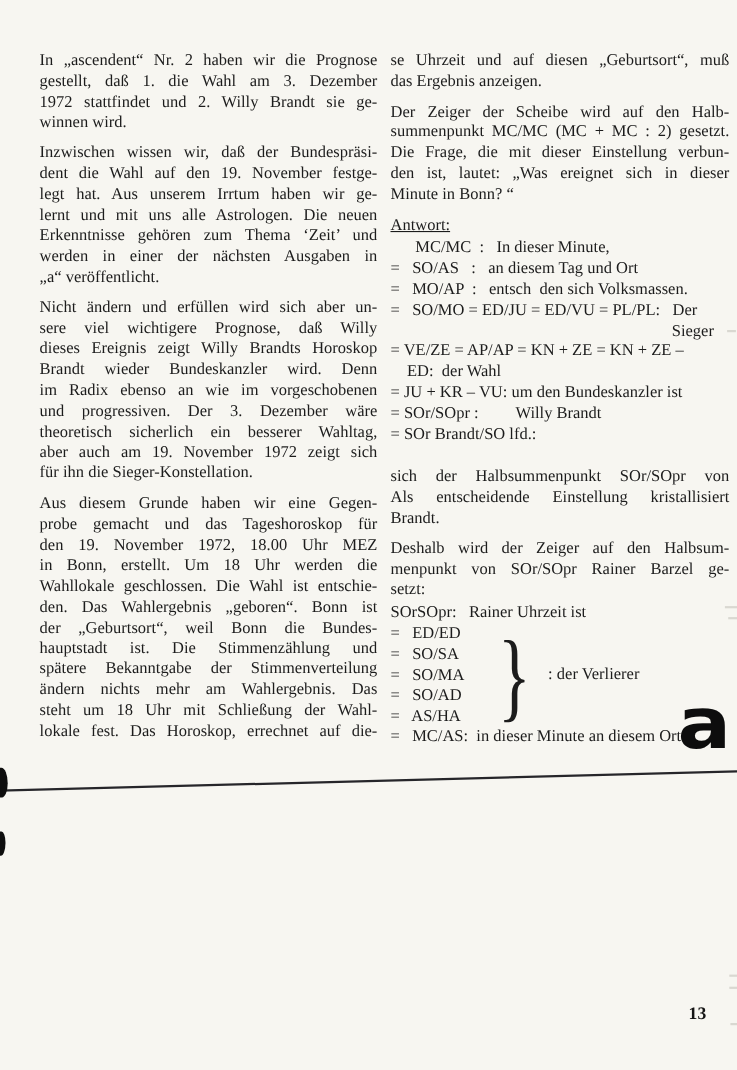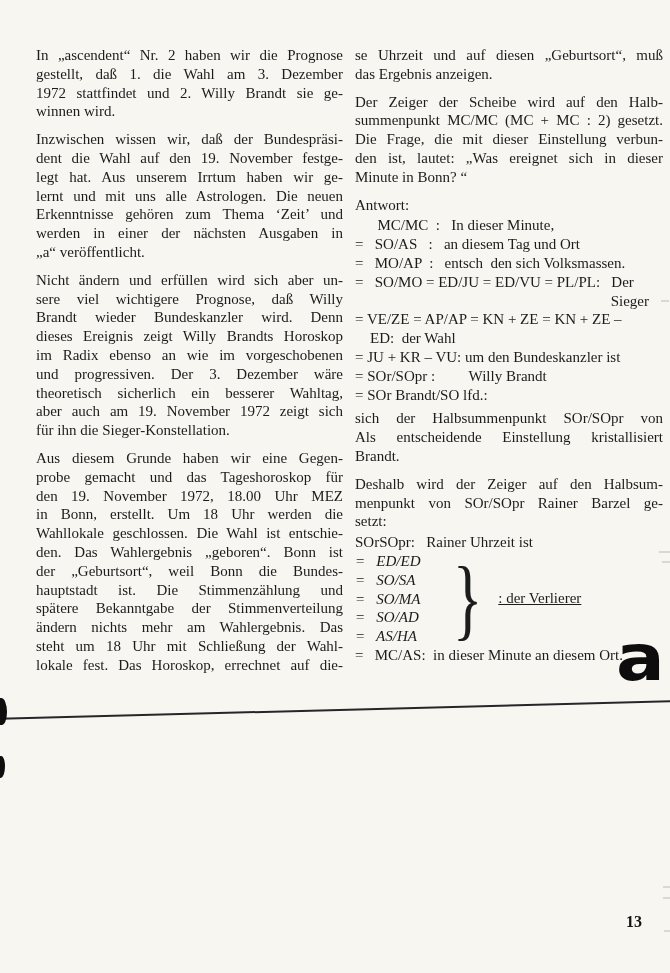--- a/index.html
+++ b/index.html
@@ -19,30 +19,30 @@
   .jline {
     font-size:15px; line-height:18.8px;
     text-align:justify; text-align-last:justify;
     white-space:nowrap;
   }
   .jlast { text-align-last:left; }
 
   .mline { font-size:15px; line-height:18.8px; white-space:pre; }
   .mline.right { text-align:right; padding-right:14px; white-space:normal; }
 
-  .answers { margin:0 0 5px 0; }
-  .heading-line { margin-bottom:2px; }
+  .answers { margin:0 0 20px 0; }
+  .heading-line { margin-bottom:2px;text-decoration:underline; }
 
   .brace-row { display:flex; align-items:center; }
-  .brace-entries { width:92px;font-style:italic; }
+  .brace-entries { width:92px; }
   .brace-glyph {
     font-size:86px; line-height:94px; font-weight:normal;
     display:inline-block; transform:scale(0.72,1.05); transform-origin:center;
   }
-  .brace-label { margin-left:10px; font-size:15px;text-decoration:underline; }
+  .brace-label { margin-left:10px; font-size:15px; }
 
   .logo-a {
     position:absolute; left:616px; top:626px;
     font-family:"DejaVu Sans", sans-serif; font-weight:bold;
     font-size:76px; line-height:76px; letter-spacing:-2px;
     transform:scale(0.95,0.85); transform-origin:top left;
     color:#0d0d0d;
   }
   .pagenum {
     position:absolute; left:626px; top:913px;
@@ -79,22 +79,22 @@
       <div class="jline">dent die Wahl auf den 19. November festge-</div>
       <div class="jline">legt hat. Aus unserem Irrtum haben wir ge-</div>
       <div class="jline">lernt und mit uns alle Astrologen. Die neuen</div>
       <div class="jline">Erkenntnisse gehören zum Thema ‘Zeit’ und</div>
       <div class="jline">werden in einer der nächsten Ausgaben in</div>
       <div class="jline jlast">„a“ veröffentlicht.</div>
     </div>
     <div class="para">
       <div class="jline">Nicht ändern und erfüllen wird sich aber un-</div>
       <div class="jline">sere viel wichtigere Prognose, daß Willy</div>
+      <div class="jline">dieses Ereignis zeigt Willy Brandts Horoskop</div>
       <div class="jline">Brandt wieder Bundeskanzler wird. Denn</div>
-      <div class="jline">dieses Ereignis zeigt Willy Brandts Horoskop</div>
       <div class="jline">im Radix ebenso an wie im vorgeschobenen</div>
       <div class="jline">und progressiven. Der 3. Dezember wäre</div>
       <div class="jline">theoretisch sicherlich ein besserer Wahltag,</div>
       <div class="jline">aber auch am 19. November 1972 zeigt sich</div>
       <div class="jline jlast">für ihn die Sieger-Konstellation.</div>
     </div>
     <div class="para">
       <div class="jline">Aus diesem Grunde haben wir eine Gegen-</div>
       <div class="jline">probe gemacht und das Tageshoroskop für</div>
       <div class="jline">den 19. November 1972, 18.00 Uhr MEZ</div>

